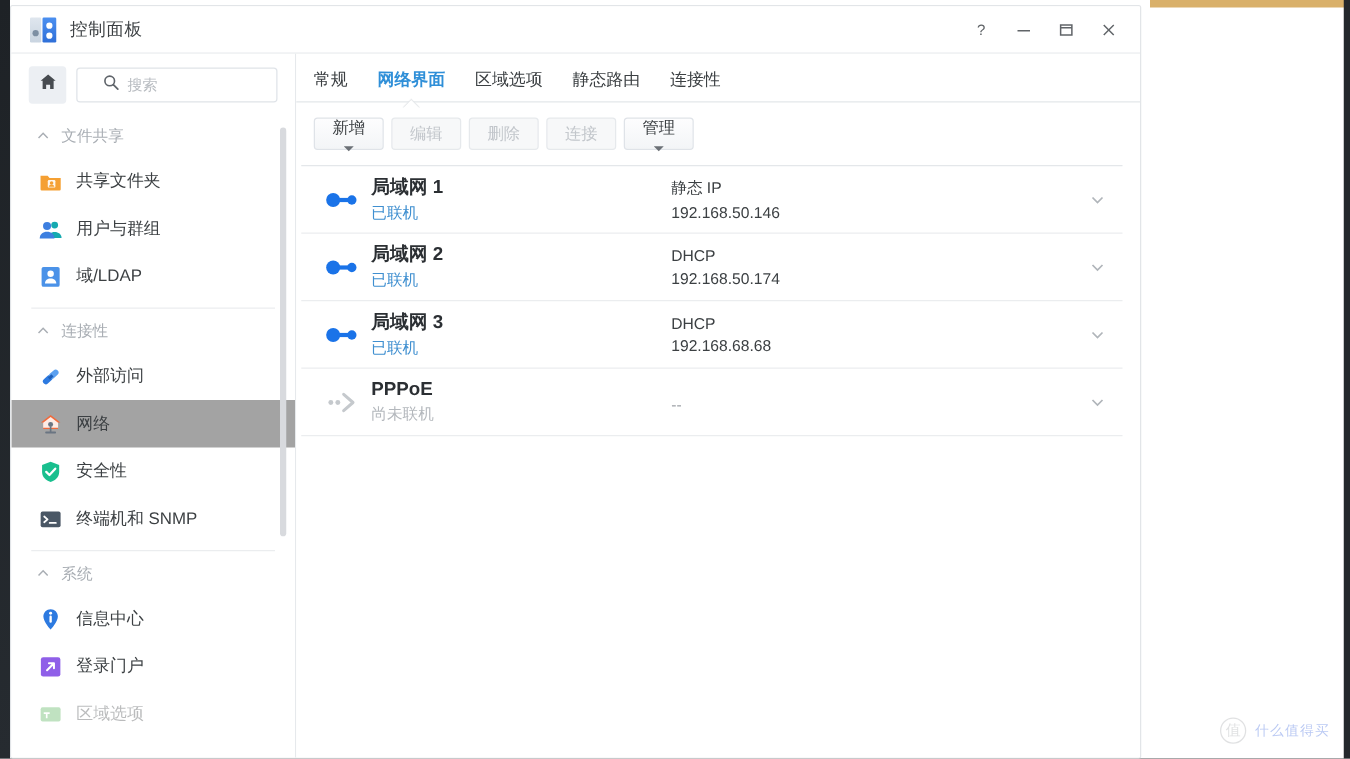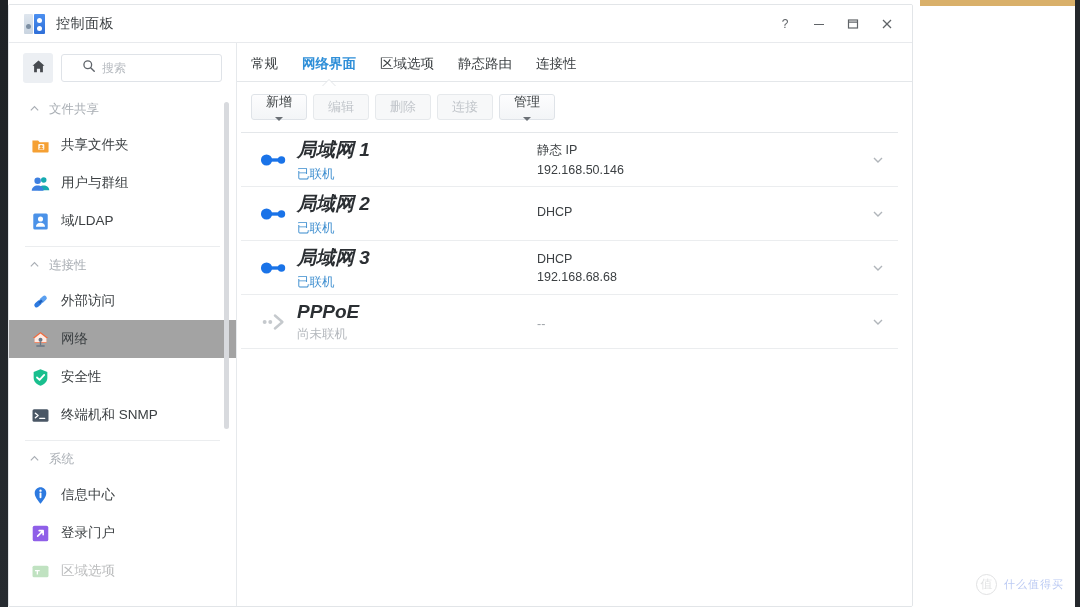--- a/index.html
+++ b/index.html
@@ -200,21 +200,21 @@
   }
   .row {
     display: flex; align-items: center;
     height: 54px;
     border-bottom: 1px solid #ebedef;
     padding-left: 10px;
     cursor: default;
   }
   .row-ico { width: 46px; flex: 0 0 46px; display: flex; align-items: center; justify-content: center; }
   .row-names { width: 240px; flex: 0 0 240px; }
-  .row-title { font-size: 19px; color: #2b2f33; font-weight: bold; margin-bottom: 3px; font-style: italic; }
+  .row-title { font-size: 15px; color: #2b2f33; font-weight: bold; margin-bottom: 3px; }
   .row-status { font-size: 12.5px; color: #3f8fd0; }
   .row-status.off { color: #b4b8bd; }
   .row-info { flex: 1 1 auto; }
   .row-mode { font-size: 12.5px; color: #3c4043; margin-bottom: 4px; }
   .row-ip { font-size: 12.5px; color: #3c4043; }
   .row-mode.dim, .row-ip.dim { color: #9ea3a8; }
   .row-chev { width: 40px; flex: 0 0 40px; display: flex; align-items: center; justify-content: center; }
 
   
   .watermark {
@@ -512,20 +512,21 @@
                 <rect x="11" y="8.2" width="10" height="3.6" fill="#1a73e8"></rect>
                 <circle cx="23" cy="10" r="4" fill="#1a73e8"></circle>
               </svg>
             </div>
             <div class="row-names">
               <div class="row-title">局域网 2</div>
               <div class="row-status">已联机</div>
             </div>
             <div class="row-info">
               <div class="row-mode">DHCP</div>
+              <div class="row-ip">192.168.50.174</div>
             </div>
             <div class="row-chev">
               <svg width="14" height="14" viewBox="0 0 14 14">
                   <polyline points="3,5 7,9 11,5" fill="none" stroke="#b0b5ba" stroke-width="1.4"></polyline>
                 </svg>
             </div>
           </div>
 
           <div class="row">
             <div class="row-ico">

